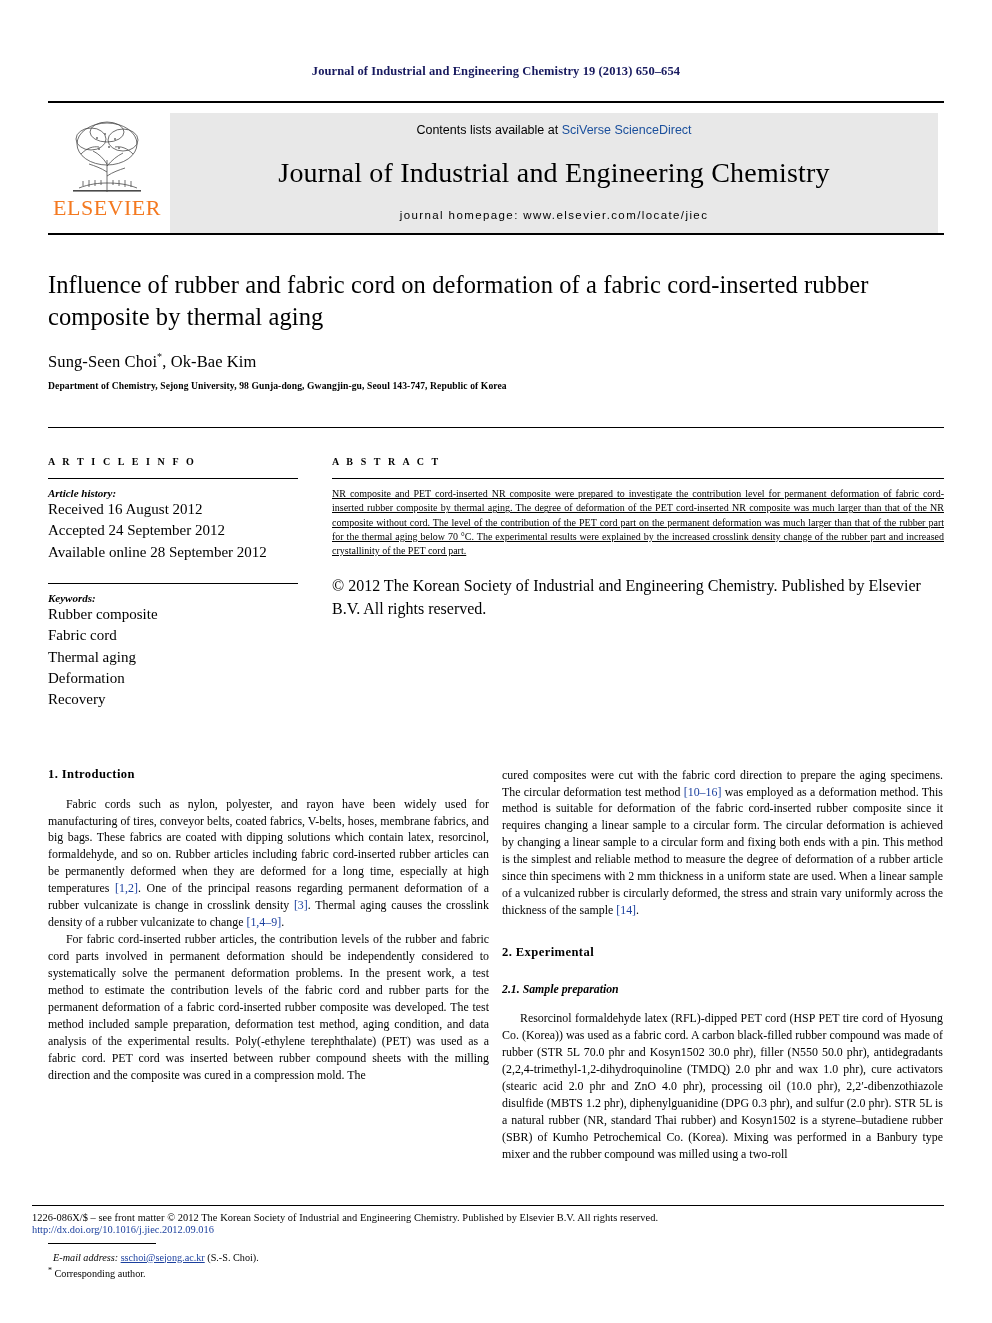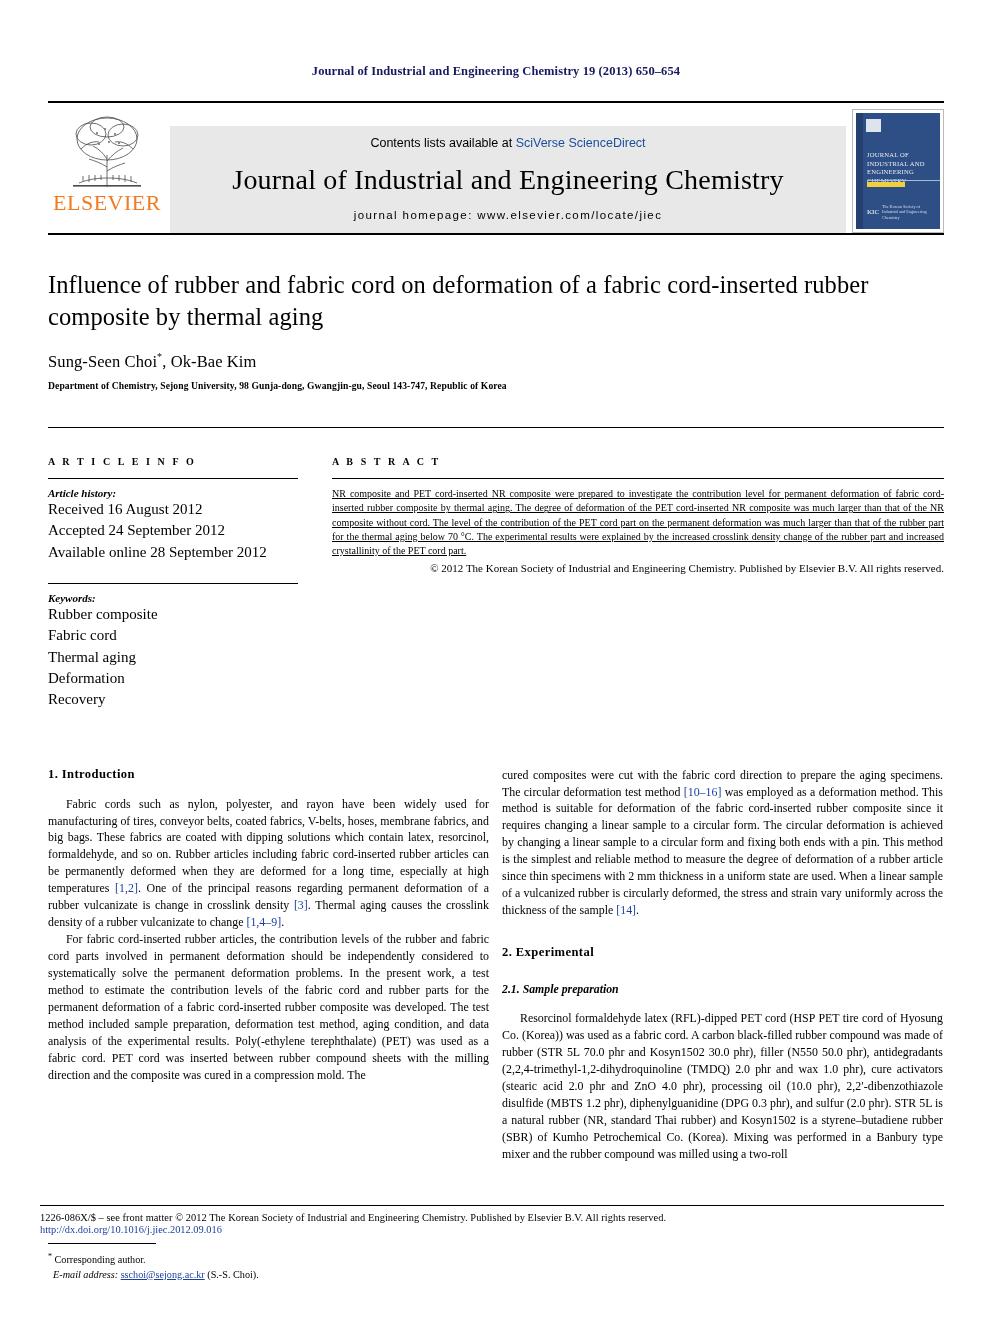--- a/index.html
+++ b/index.html
@@ -42,36 +42,37 @@
     display: flex;
     align-items: stretch;
   }
   .elsevier-logo {
     width: 118px;
     flex: none;
     position: relative;
     display: flex;
     flex-direction: column;
     align-items: center;
+    justify-content: flex-end;
     padding-bottom: 14px;
   }
   .tree-svg { display:block; }
   .elsevier-word {
     font-family: "Liberation Serif", serif;
     color: #f47920;
     font-size: 22px;
     letter-spacing: .5px;
     line-height: 1;
     margin-top: 1px;
     font-weight: 400;
   }
   .mast-center {
     flex: 1 1 auto;
     background: #e8e8e8;
-    margin: 17px 6px 0 4px;
+    margin: 4px 6px 0 4px;
     display: flex;
     flex-direction: column;
     align-items: center;
     justify-content: space-between;
     padding: 10px 0 12px 0;
   }
   .contents-line {
     font-family: "Liberation Sans", sans-serif;
     font-size: 12.5px;
     color: #000;
@@ -189,24 +190,24 @@
   }
   .info-line { font-size: 15px; line-height: 1.42; }
   .kw-block { margin-top: 20px; }
   .abs-text {
     font-size: 10px;
     line-height: 1.43;
     text-align: justify;
     text-decoration: underline;
   }
   .abs-copy {
-    font-size: 11px;
+    font-size: 16px;
     line-height: 1.43;
-    text-align: right;
-    margin-top: 2px;
+    text-align: left;
+    margin-top: 16px;
   }
 
   
   .body2 {
     margin: 56px 48px 0 48px;
     display: flex;
     gap: 13px;
   }
   .bcol { width: 441px; flex: none; position: relative; }
   .h1 {
@@ -244,21 +245,21 @@
     width: 108px; border-top: 1px solid #000; margin-bottom: 7px;
   }
   .fn-line { font-size: 10.2px; line-height: 1.45; }
   .fn-line .star { vertical-align: super; font-size: 8px; }
   .fn-em { font-style: italic; }
   .mail { color:#1a3f9e; text-decoration: underline; }
 
   
   .pagefoot {
     position: absolute;
-    left: 40px; right: 48px;
+    left: 32px; right: 48px;
     top: 1205px;
     border-top: 1px solid #000;
     padding-top: 6px;
   }
   .foot-line1 { font-size: 10.4px; letter-spacing: .05px; }
   .foot-doi { font-size: 10.4px; color: #1a3f9e; margin-top: 1px; }
 </style>
 </head>
 <body>
 
@@ -300,33 +301,20 @@
     </div>
 
     <div class="mast-center">
       <div class="contents-line">
         <span>Contents lists available at </span><span class="sd-link">SciVerse ScienceDirect</span>
       </div>
       <div class="journal-name">Journal of Industrial and Engineering Chemistry</div>
       <div class="homepage-line">journal homepage: www.elsevier.com/locate/jiec</div>
     </div>
 
-    <div class="cover-thumb">
-      <div class="cover-inner">
-        <div class="cover-spine"></div>
-        <div class="cover-elsbox"></div>
-        <div class="cover-title">Journal of Industrial and Engineering Chemistry</div>
-        <div class="cover-rule"></div>
-        <div class="cover-yellow"></div>
-        <div class="cover-foot">
-          <span class="cover-foot-mark">KIC</span>
-          <span class="cover-foot-text">The Korean Society of Industrial and Engineering Chemistry</span>
-        </div>
-      </div>
-    </div>
   </div>
   <div class="mast-rule"></div>
 
   <div class="titleblock">
     <h1 class="art-title">Influence of rubber and fabric cord on deformation of a fabric cord-inserted rubber composite by thermal aging</h1>
     <div class="authors">
       <span>Sung-Seen Choi</span><span class="star">*</span><span>, Ok-Bae Kim</span>
     </div>
     <div class="affil">Department of Chemistry, Sejong University, 98 Gunja-dong, Gwangjin-gu, Seoul 143-747, Republic of Korea</div>
   </div>
@@ -360,22 +348,22 @@
 
   <div class="body2">
 
     <div class="bcol">
       <div class="h1">1. Introduction</div>
       <p class="body"><span>Fabric cords such as nylon, polyester, and rayon have been widely used for manufacturing of tires, conveyor belts, coated fabrics, V-belts, hoses, membrane fabrics, and big bags. These fabrics are coated with dipping solutions which contain latex, resorcinol, formaldehyde, and so on. Rubber articles including fabric cord-inserted rubber articles can be permanently deformed when they are deformed for a long time, especially at high temperatures </span><span class="cite">[1,2]</span><span>. One of the principal reasons regarding permanent deformation of a rubber vulcanizate is change in crosslink density </span><span class="cite">[3]</span><span>. Thermal aging causes the crosslink density of a rubber vulcanizate to change </span><span class="cite">[1,4–9]</span><span>.</span></p>
       <p class="body">For fabric cord-inserted rubber articles, the contribution levels of the rubber and fabric cord parts involved in permanent deformation should be independently considered to systematically solve the permanent deformation problems. In the present work, a test method to estimate the contribution levels of the fabric cord and rubber parts for the permanent deformation of a fabric cord-inserted rubber composite was developed. The test method included sample preparation, deformation test method, aging condition, and data analysis of the experimental results. Poly(-ethylene terephthalate) (PET) was used as a fabric cord. PET cord was inserted between rubber compound sheets with the milling direction and the composite was cured in a compression mold. The</p>
 
       <div class="footnote">
         <div class="fn-rule"></div>
+        <div class="fn-line">&nbsp;&nbsp;<span class="fn-em">E-mail address:</span> <span class="mail">sschoi@sejong.ac.kr</span><span> (S.-S. Choi).</span></div>
         <div class="fn-line"><span class="star">*</span><span> Corresponding author.</span></div>
-        <div class="fn-line">&nbsp;&nbsp;<span class="fn-em">E-mail address:</span> <span class="mail">sschoi@sejong.ac.kr</span><span> (S.-S. Choi).</span></div>
       </div>
     </div>
 
     <div class="bcol">
       <p class="body" style="text-indent:0"><span>cured composites were cut with the fabric cord direction to prepare the aging specimens. The circular deformation test method </span><span class="cite">[10–16]</span><span> was employed as a deformation method. This method is suitable for deformation of the fabric cord-inserted rubber composite since it requires changing a linear sample to a circular form. The circular deformation is achieved by changing a linear sample to a circular form and fixing both ends with a pin. This method is the simplest and reliable method to measure the degree of deformation of a rubber article since thin specimens with 2 mm thickness in a uniform state are used. When a linear sample of a vulcanized rubber is circularly deformed, the stress and strain vary uniformly across the thickness of the sample </span><span class="cite">[14]</span><span>.</span></p>
       <div class="h1 spaced">2. Experimental</div>
       <div class="h2">2.1. Sample preparation</div>
       <p class="body">Resorcinol formaldehyde latex (RFL)-dipped PET cord (HSP PET tire cord of Hyosung Co. (Korea)) was used as a fabric cord. A carbon black-filled rubber compound was made of rubber (STR 5L 70.0 phr and Kosyn1502 30.0 phr), filler (N550 50.0 phr), antidegradants (2,2,4-trimethyl-1,2-dihydroquinoline (TMDQ) 2.0 phr and wax 1.0 phr), cure activators (stearic acid 2.0 phr and ZnO 4.0 phr), processing oil (10.0 phr), 2,2′-dibenzothiazole disulfide (MBTS 1.2 phr), diphenylguanidine (DPG 0.3 phr), and sulfur (2.0 phr). STR 5L is a natural rubber (NR, standard Thai rubber) and Kosyn1502 is a styrene–butadiene rubber (SBR) of Kumho Petrochemical Co. (Korea). Mixing was performed in a Banbury type mixer and the rubber compound was milled using a two-roll</p>
     </div>
   </div>

